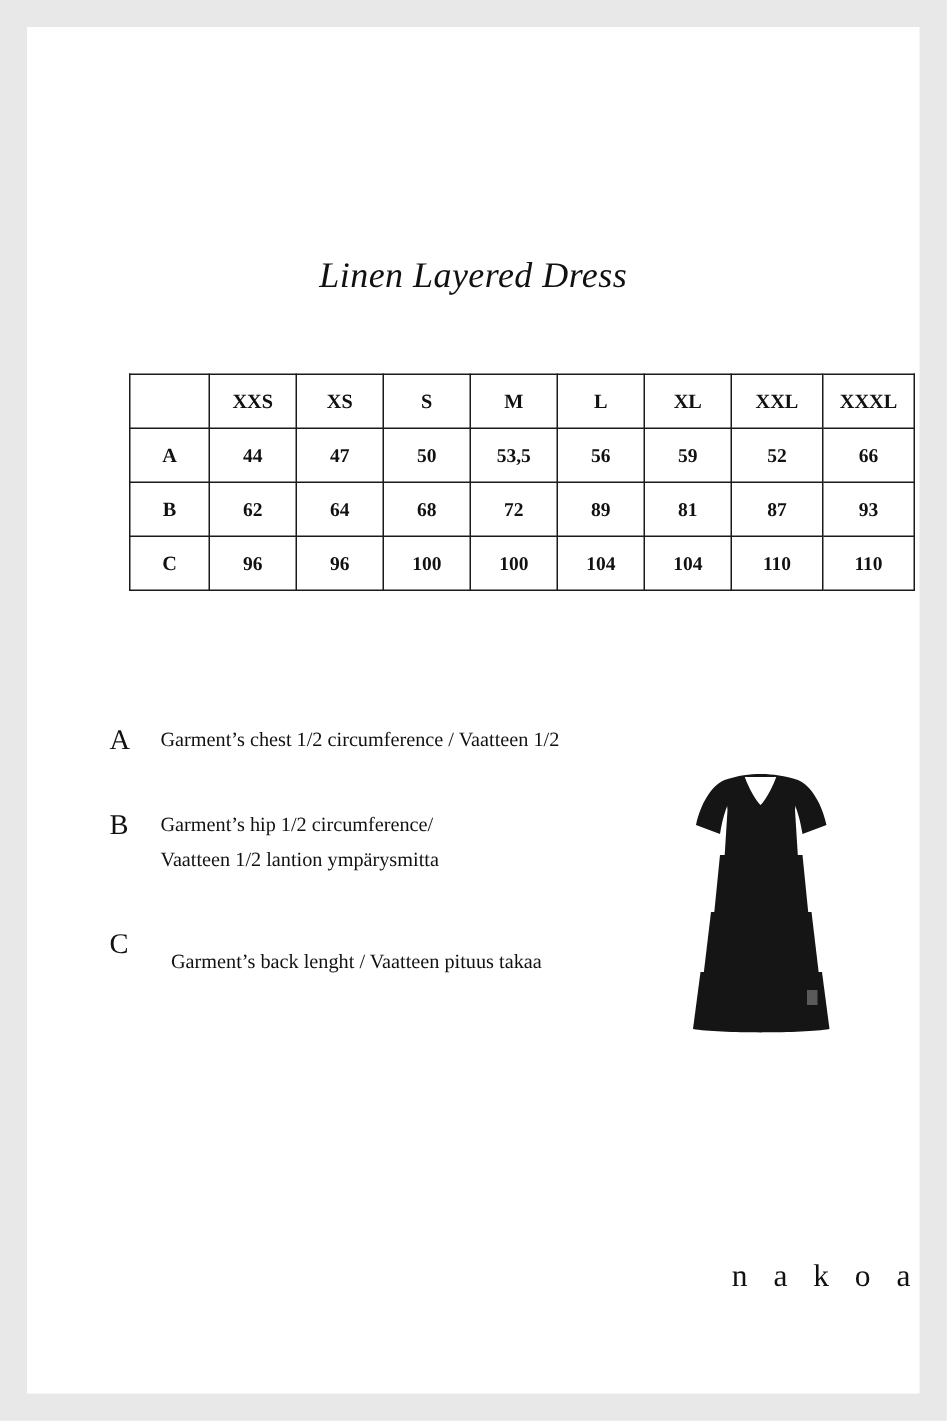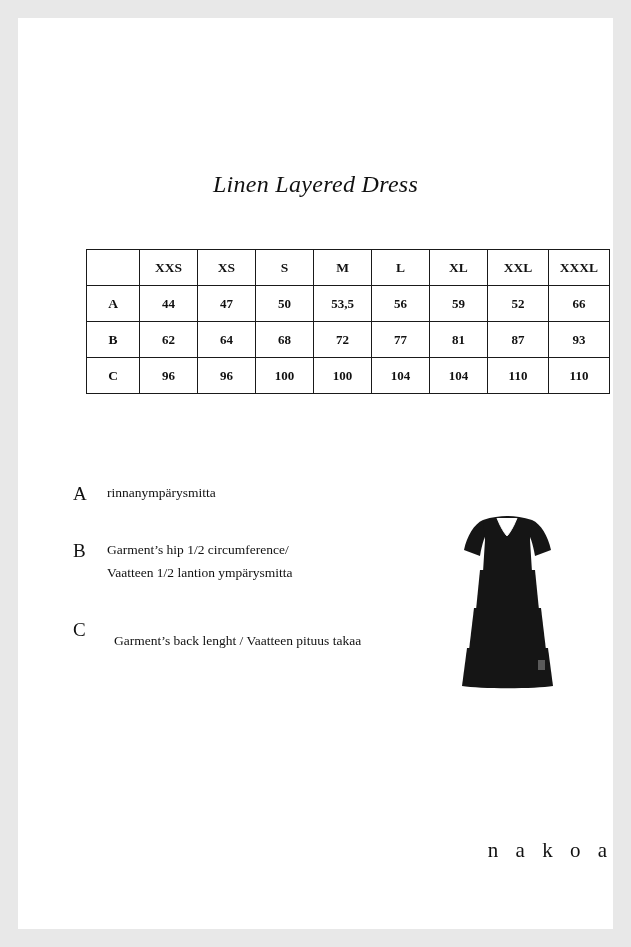--- a/index.html
+++ b/index.html
@@ -156,21 +156,21 @@
         <td>59</td>
         <td>52</td>
         <td>66</td>
       </tr>
       <tr>
         <td class="row-head">B</td>
         <td>62</td>
         <td>64</td>
         <td>68</td>
         <td>72</td>
-        <td>77</td>
+        <td>89</td>
         <td>81</td>
         <td>87</td>
         <td>93</td>
       </tr>
       <tr>
         <td class="row-head">C</td>
         <td>96</td>
         <td>96</td>
         <td>100</td>
         <td>100</td>
@@ -179,21 +179,21 @@
         <td>110</td>
         <td>110</td>
       </tr>
     </tbody>
   </table>
 
   <div class="legend">
     <div class="legend-row a">
       <div class="legend-letter">A</div>
       <div class="legend-text">
-        <div>rinnanympärysmitta</div>
+        <div>Garment’s chest 1/2 circumference / Vaatteen 1/2</div>
       </div>
     </div>
     <div class="legend-row b">
       <div class="legend-letter">B</div>
       <div class="legend-text">
         <div>Garment’s hip 1/2 circumference/</div>
         <div>Vaatteen 1/2 lantion ympärysmitta</div>
       </div>
     </div>
     <div class="legend-row c">

